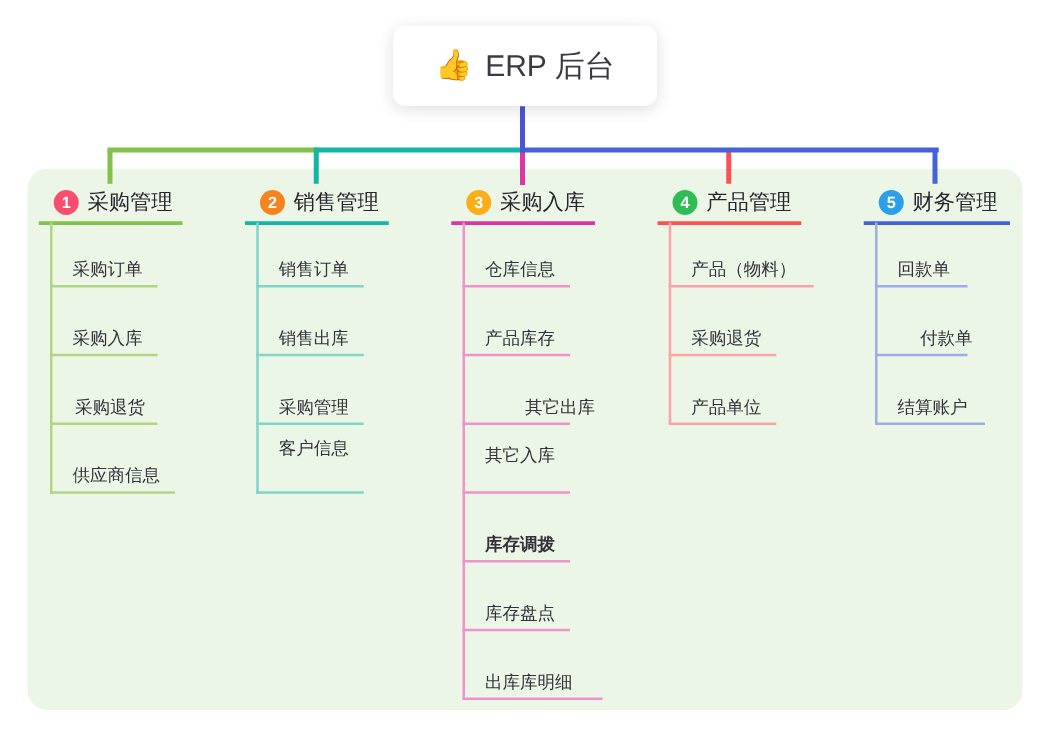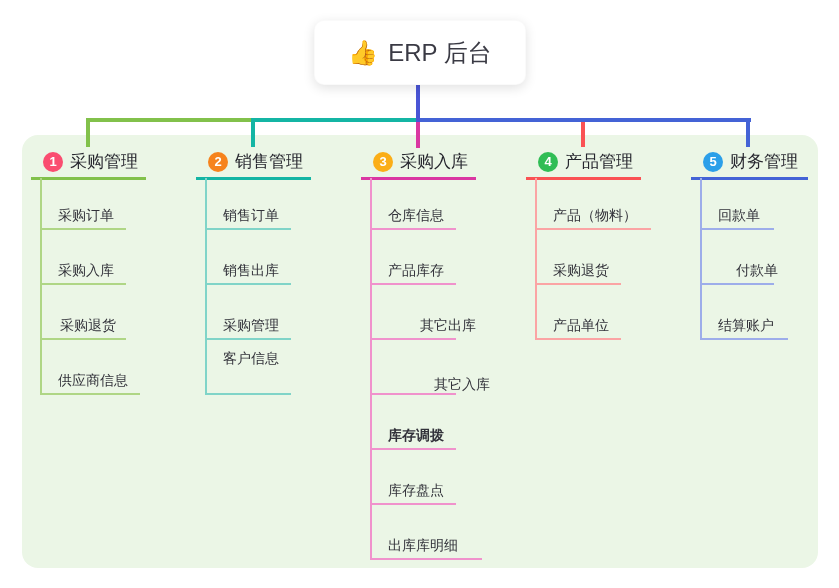--- a/index.html
+++ b/index.html
@@ -82,21 +82,21 @@
   <div class="badge b3-badge" style="left:373px;">3</div>
   <div class="btitle" style="left:400px;">采购入库</div>
   <div class="ul b3-strong" style="left:361px;"></div>
   <div class="spine b3-light" style="left:370px;height:382px;"></div>
   <div class="child" style="left:388px;top:207px;text-align:right;">仓库信息</div>
   <div class="cline b3-light" style="left:370px;top:228px;width:86px;"></div>
   <div class="child" style="left:388px;top:262px;">产品库存</div>
   <div class="cline b3-light" style="left:370px;top:283px;width:86px;"></div>
   <div class="child" style="left:388px;top:317px;margin-left:32px;">其它出库</div>
   <div class="cline b3-light" style="left:370px;top:338px;width:86px;"></div>
-  <div class="child" style="left:388px;top:376px;margin-left:46px;">其它入库</div>
+  <div class="child" style="left:388px;top:356px;">其它入库</div>
   <div class="cline b3-light" style="left:370px;top:393px;width:86px;"></div>
   <div class="child" style="left:388px;top:427px;font-weight:bold;">库存调拨</div>
   <div class="cline b3-light" style="left:370px;top:448px;width:86px;"></div>
   <div class="child" style="left:388px;top:482px;">库存盘点</div>
   <div class="cline b3-light" style="left:370px;top:503px;width:86px;"></div>
   <div class="child" style="left:388px;top:537px;">出库库明细</div>
   <div class="cline b3-light" style="left:370px;top:558px;width:112px;"></div>
 
   <div class="badge b4-badge" style="left:538px;">4</div>
   <div class="btitle" style="left:565px;">产品管理</div>

